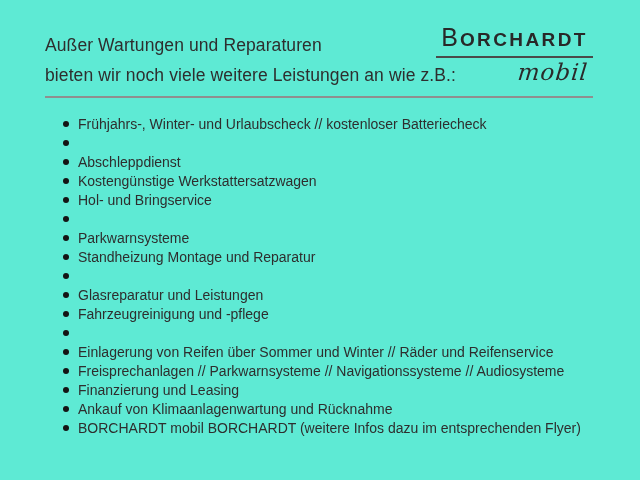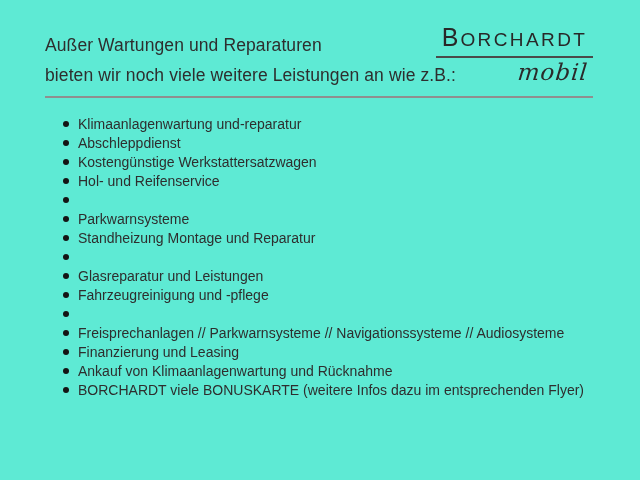--- a/index.html
+++ b/index.html
@@ -43,21 +43,21 @@
     line-height: 25px;
   }
   .logo-initial {
     font-size: 25px;
     letter-spacing: 2px;
     font-weight: 400;
   }
   .logo-rest {
     font-size: 19px;
     letter-spacing: 2.4px;
-    font-weight: 400;
+    font-weight: 700;
   }
   .logo-sub {
     display: block;
     margin-top: 1px;
     padding-right: 5px;
     text-align: right;
     font-family: "DejaVu Serif", serif;
     font-style: italic;
     font-size: 23px;
     letter-spacing: 1px;
@@ -114,33 +114,36 @@
   <div class="logo">
     <span class="logo-wordmark"><span class="logo-initial">B</span><span class="logo-rest">ORCHARDT</span></span>
     <span class="logo-sub">mobil</span>
   </div>
 
   <div class="divider"></div>
 
   <ul class="services">
     <li>
         <span class="bullet"></span>
-        <span>Klimaanlagenwartung und-reparatur</span>
+        <span>Frühjahrs-, Winter- und Urlaubscheck // kostenloser Batteriecheck</span>
+      </li>
+    <li>
+        <span class="bullet"></span>
       </li>
     <li>
         <span class="bullet"></span>
         <span>Abschleppdienst</span>
       </li>
     <li>
         <span class="bullet"></span>
         <span>Kostengünstige Werkstattersatzwagen</span>
       </li>
     <li>
         <span class="bullet"></span>
-        <span>Hol- und Reifenservice</span>
+        <span>Hol- und Bringservice</span>
       </li>
     <li>
         <span class="bullet"></span>
       </li>
     <li>
         <span class="bullet"></span>
         <span>Parkwarnsysteme</span>
       </li>
     <li>
         <span class="bullet"></span>
@@ -155,29 +158,33 @@
       </li>
     <li>
         <span class="bullet"></span>
         <span>Fahrzeugreinigung und -pflege</span>
       </li>
     <li>
         <span class="bullet"></span>
       </li>
     <li>
         <span class="bullet"></span>
+        <span>Einlagerung von Reifen über Sommer und Winter // Räder und Reifenservice</span>
+      </li>
+    <li>
+        <span class="bullet"></span>
         <span>Freisprechanlagen // Parkwarnsysteme // Navigationssysteme // Audiosysteme</span>
       </li>
     <li>
         <span class="bullet"></span>
         <span>Finanzierung und Leasing</span>
       </li>
     <li>
         <span class="bullet"></span>
         <span>Ankauf von Klimaanlagenwartung und Rücknahme</span>
       </li>
     <li>
         <span class="bullet"></span>
-        <span>BORCHARDT viele BONUSKARTE (weitere Infos dazu im entsprechenden Flyer)</span>
+        <span>BORCHARDT mobil BORCHARDT (weitere Infos dazu im entsprechenden Flyer)</span>
       </li>
   </ul>
 
 </div>
 
 </body></html>

